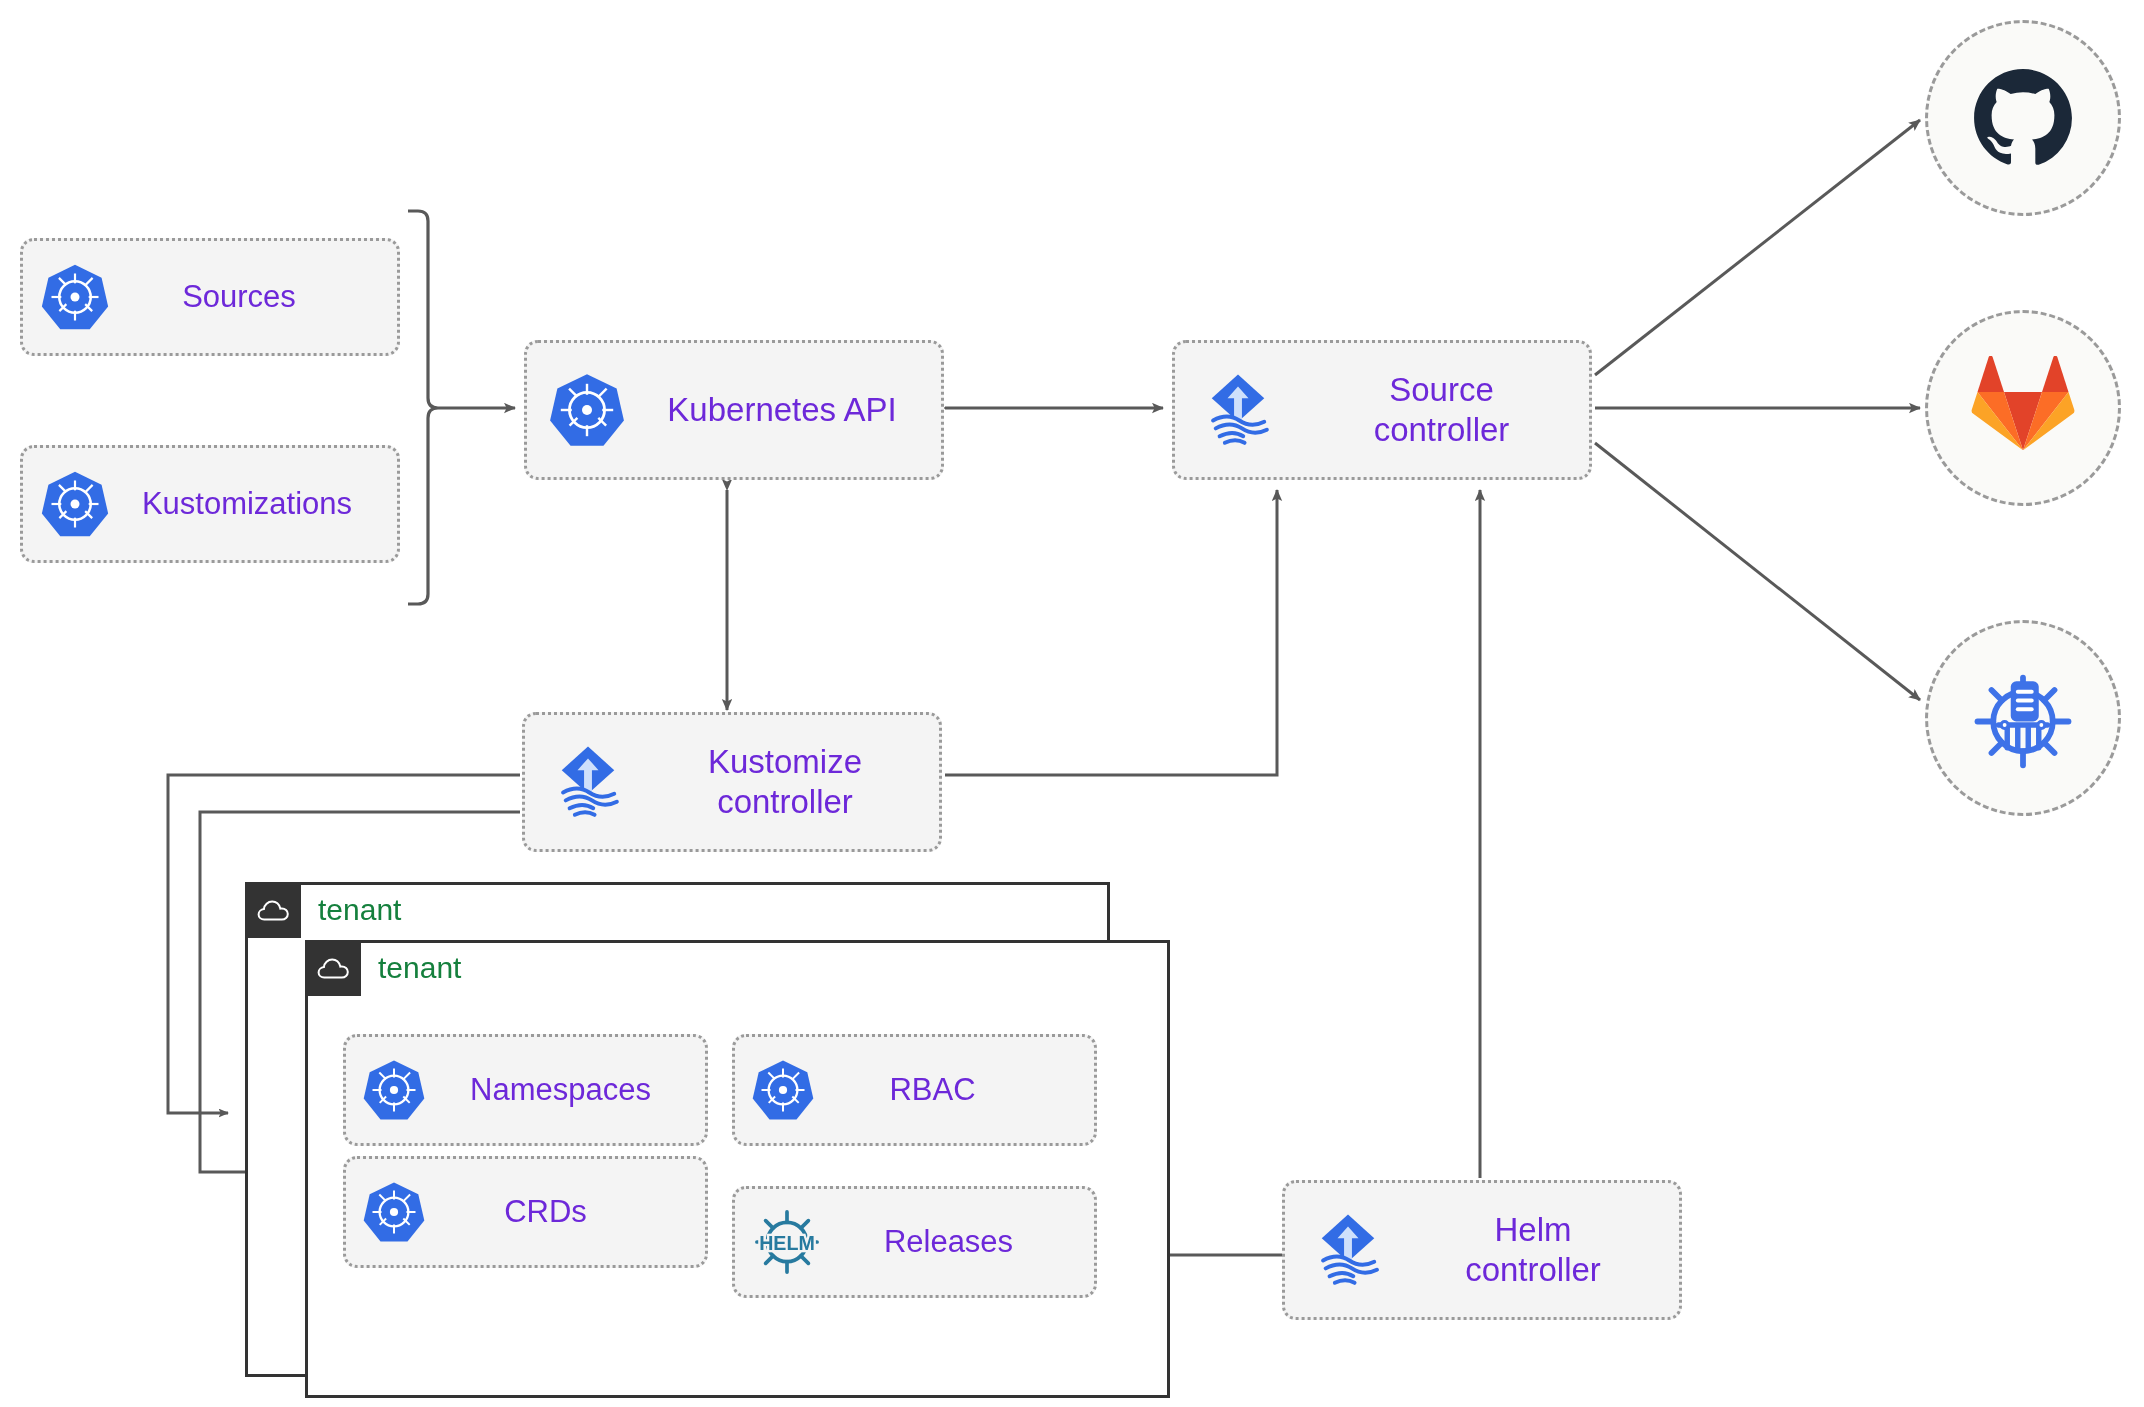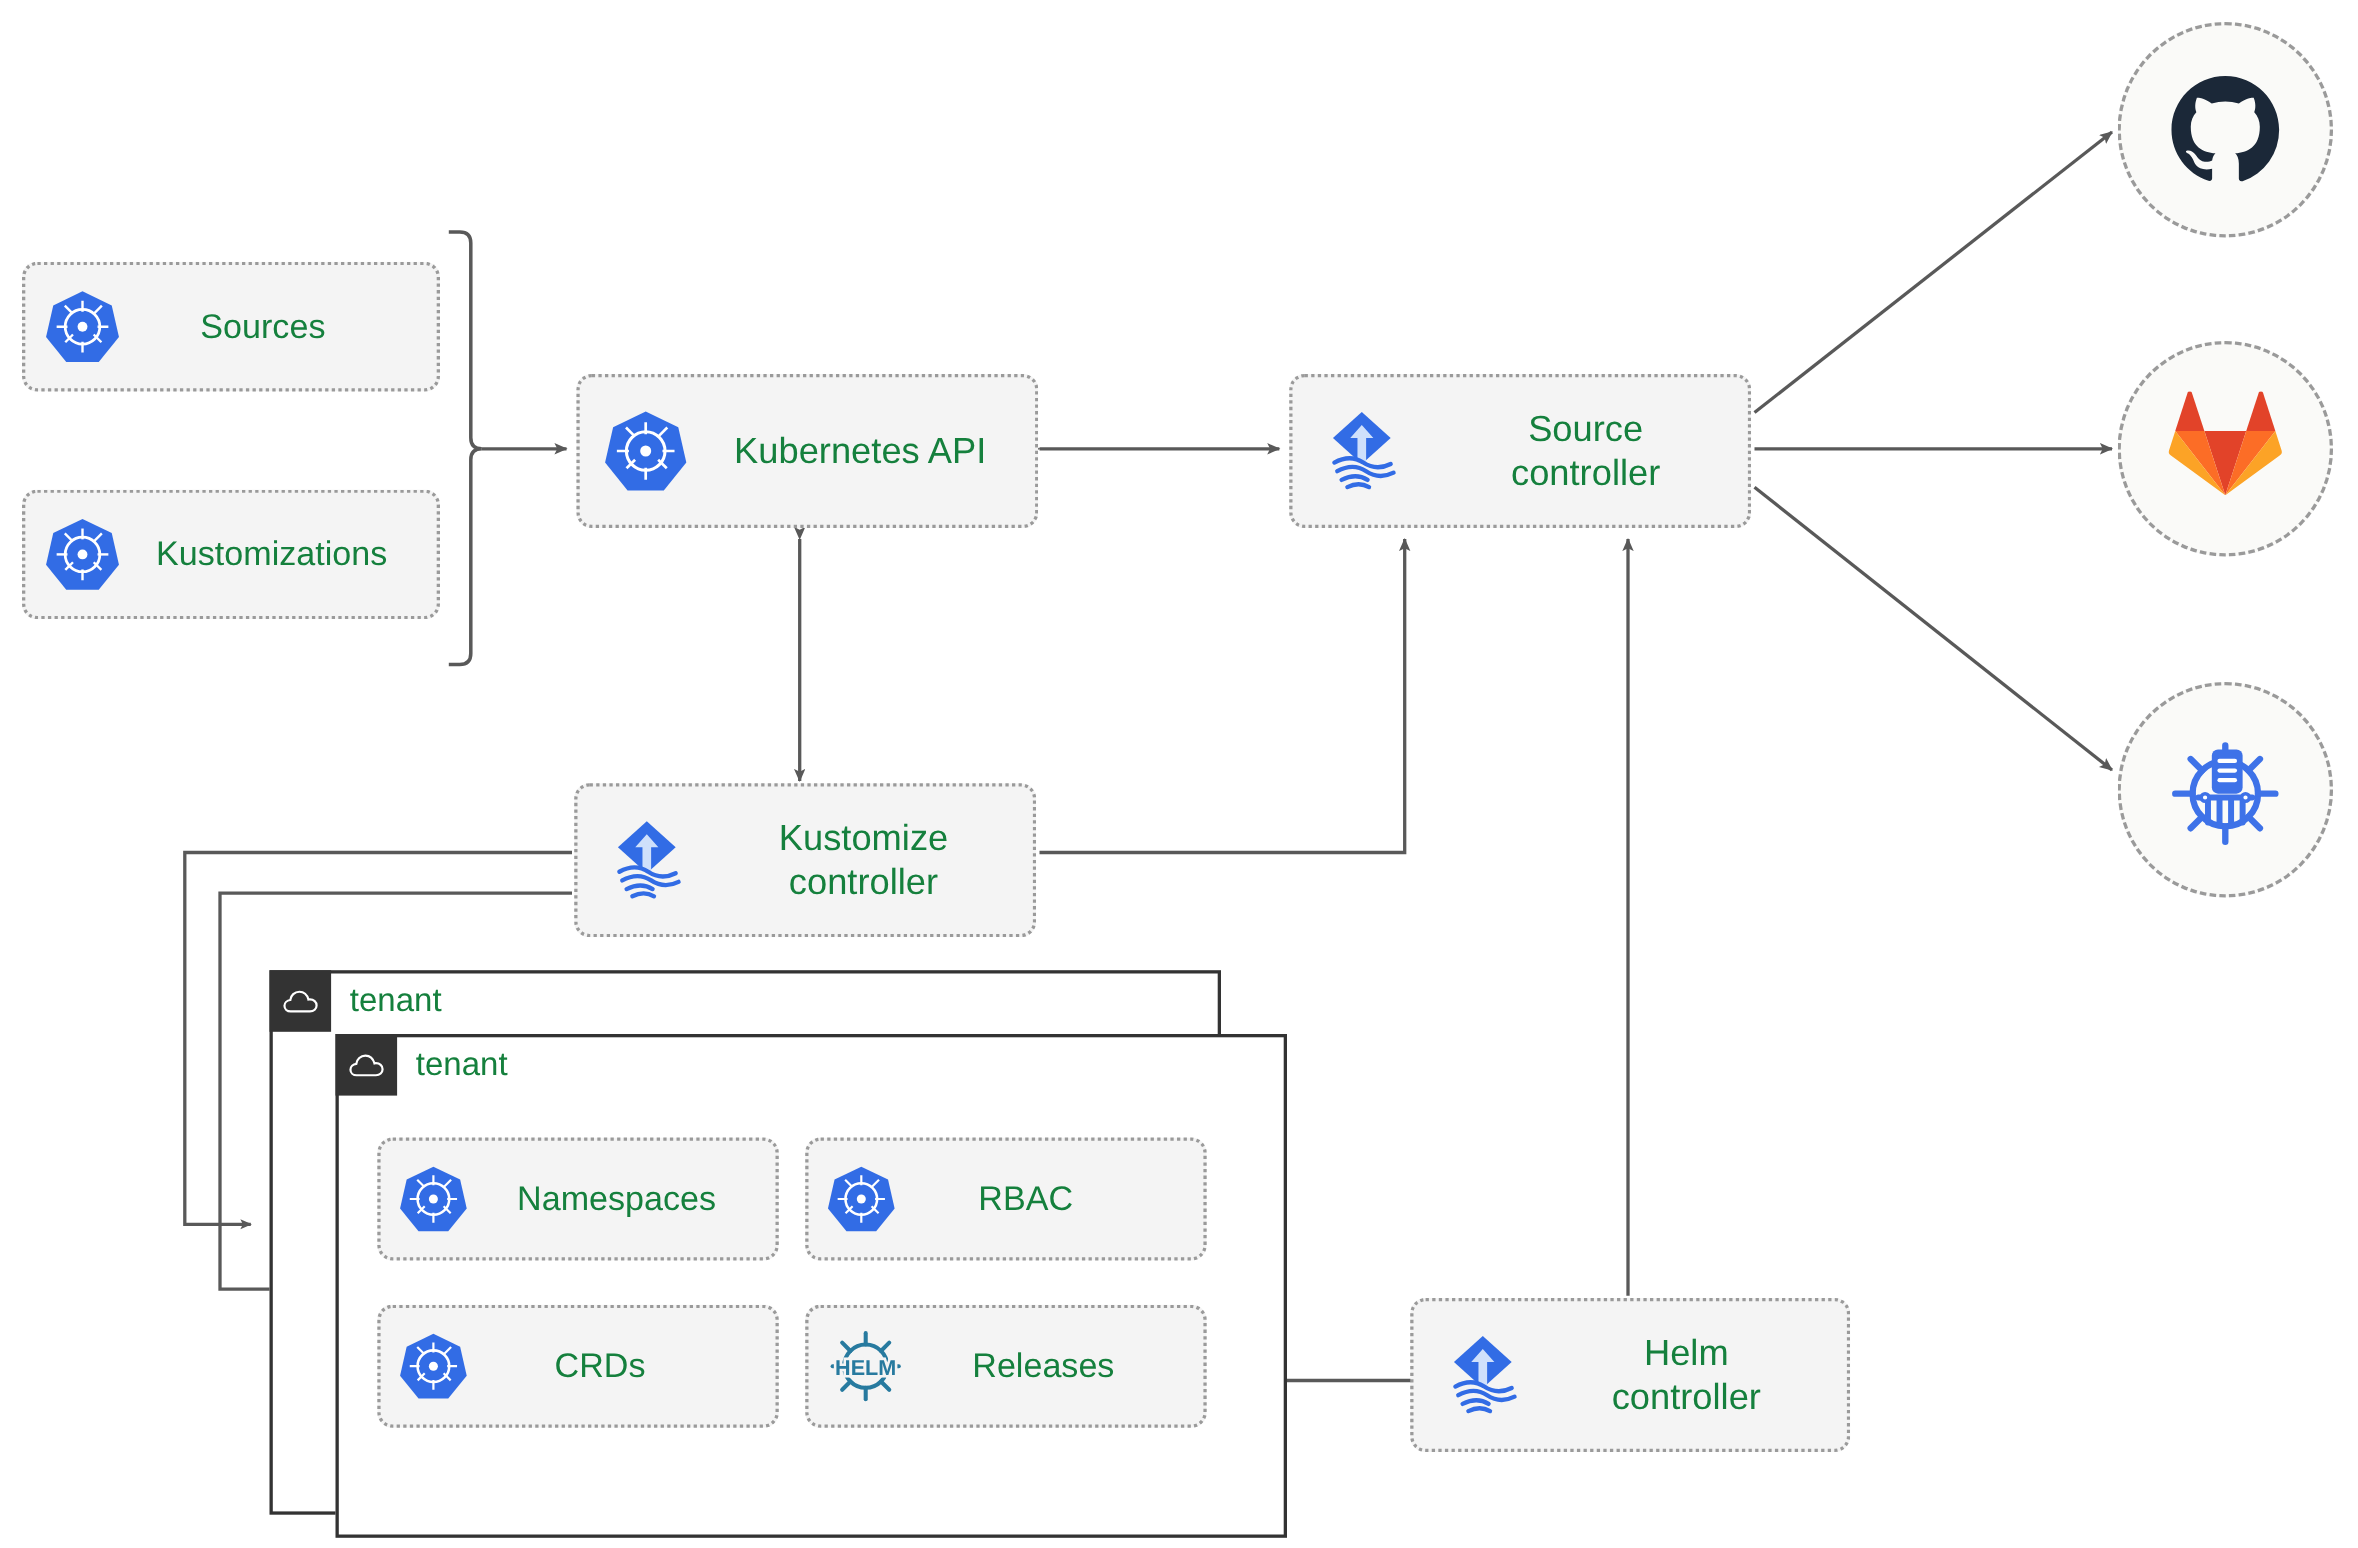--- a/index.html
+++ b/index.html
@@ -6,21 +6,21 @@
   body{width:2144px;height:1407px;position:relative;overflow:hidden;
        font-family:"Liberation Sans","DejaVu Sans",sans-serif;}
   #stage{position:absolute;inset:0;width:2144px;height:1407px;}
 
   svg#wires{position:absolute;left:0;top:0;width:2144px;height:1407px;pointer-events:none;}
 
   .node{position:absolute;box-sizing:border-box;background:#f4f4f4;
         border:3px dotted #9a9a9a;border-radius:14px;
         display:flex;align-items:center;}
   .node .ico{flex:0 0 auto;display:flex;align-items:center;justify-content:center;}
-  .node .lbl{flex:1 1 auto;text-align:center;color:#15803d;line-height:1.22;
+  .node .lbl{flex:1 1 auto;text-align:center;color:#6d28d9;line-height:1.22;
              white-space:pre-line;}
 
   .tenant{position:absolute;box-sizing:border-box;background:#ffffff;
           border:3px solid #333333;}
   .tenant-tab{position:absolute;left:-3px;top:-3px;height:56px;
               background:#333333;display:flex;align-items:center;
               padding:0 0 0 0;}
   .tenant-tab .cloud{width:56px;height:56px;display:flex;align-items:center;justify-content:center;}
   .tenant-name{position:absolute;top:-3px;height:56px;display:flex;align-items:center;
                font-size:30px;color:#15803d;}
@@ -298,21 +298,21 @@
           <path d="M40.6 39.2l1.4-1.4 6.4 6.4-1.4 1.4z"></path>
           <path d="M47.4 13.8l1.4 1.4-6.4 6.4-1.4-1.4z"></path>
           <path d="M23.4 37.8l1.4 1.4-6.4 6.4-1.4-1.4z"></path>
           <circle cx="32" cy="32" r="14.4" fill="none" stroke="#ffffff" stroke-width="2.3"></circle>
         </g>
       </svg>
     </span>
     <span class="lbl" style="font-size:31px;padding-right:60px;">RBAC</span>
   </div>
 
-  <div class="node" style="left:343px;top:1186px;width:365px;height:112px;">
+  <div class="node" style="left:343px;top:1156px;width:365px;height:112px;">
     <span class="ico" style="width:96px;height:112px;">
       <svg width="64" height="64" viewBox="0 0 64 64" aria-hidden="true">
         <path d="M32 2.6 56.3 14.3 62.3 40.6 45.5 61.4 18.5 61.4 1.7 40.6 7.7 14.3Z" fill="#326CE5"></path>
         <g fill="#ffffff">
           <circle cx="32" cy="32" r="4.1"></circle>
           <path d="M31 10.5h2v9h-2z"></path>
             <path d="M31 44.5h2v9h-2z"></path>
           <path d="M10.5 31h9v2h-9z"></path>
             <path d="M44.5 31h9v2h-9z"></path>
           <path d="M16.6 15.2l1.4-1.4 6.4 6.4-1.4 1.4z"></path>

